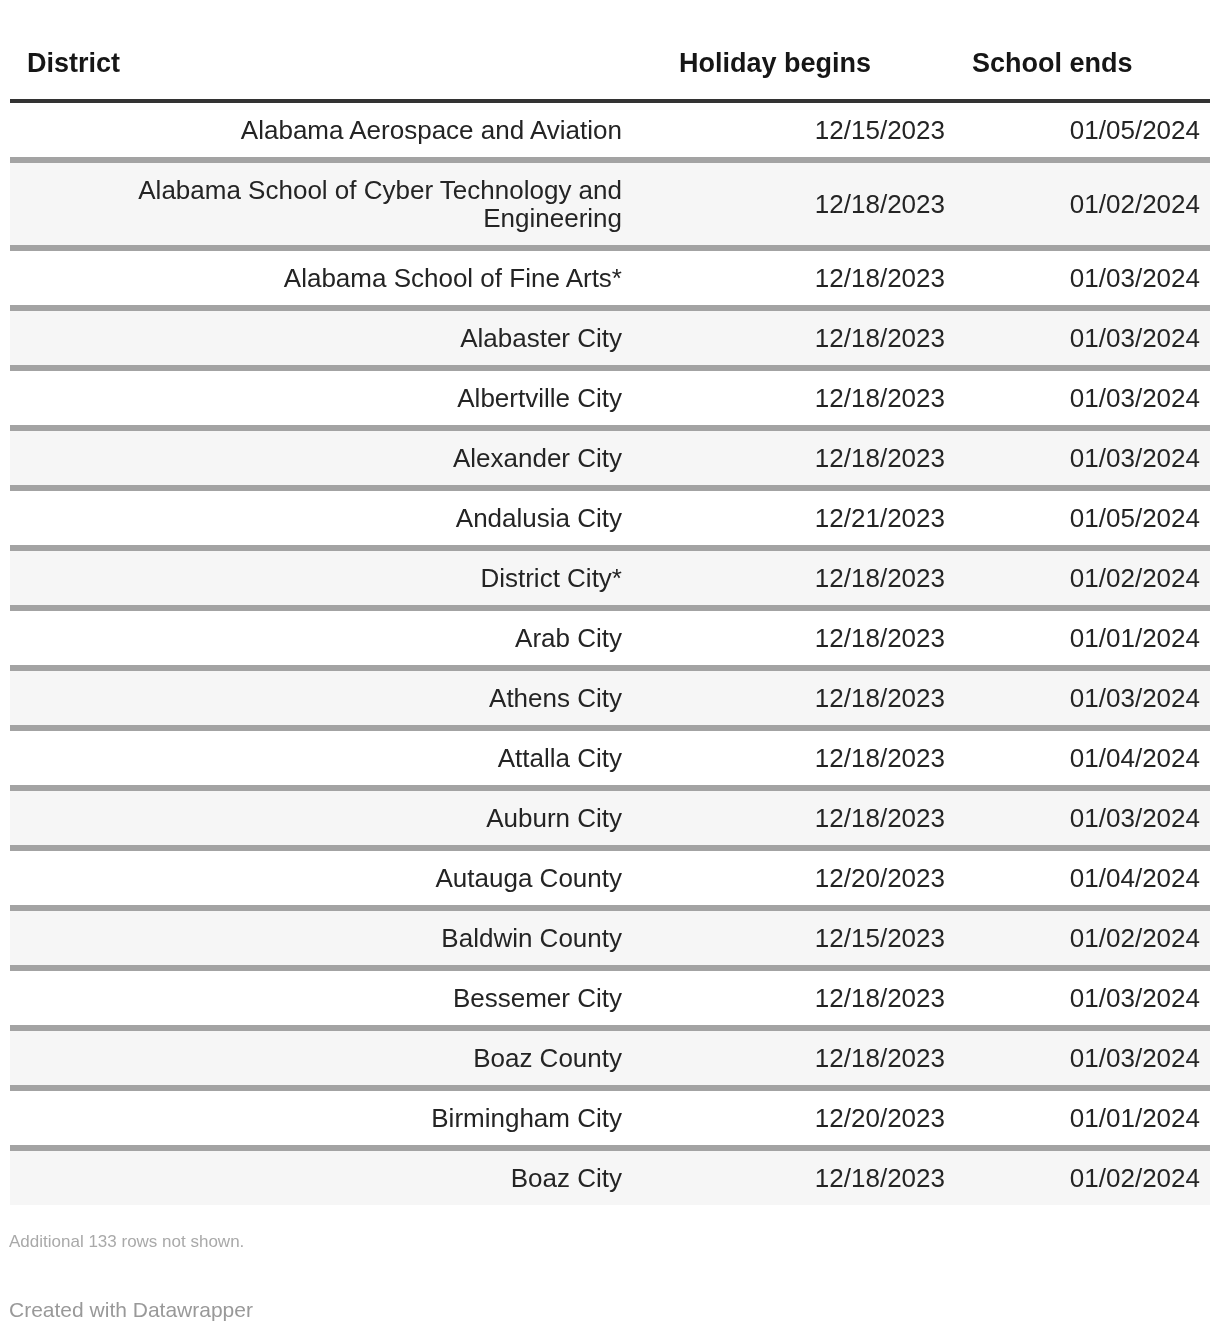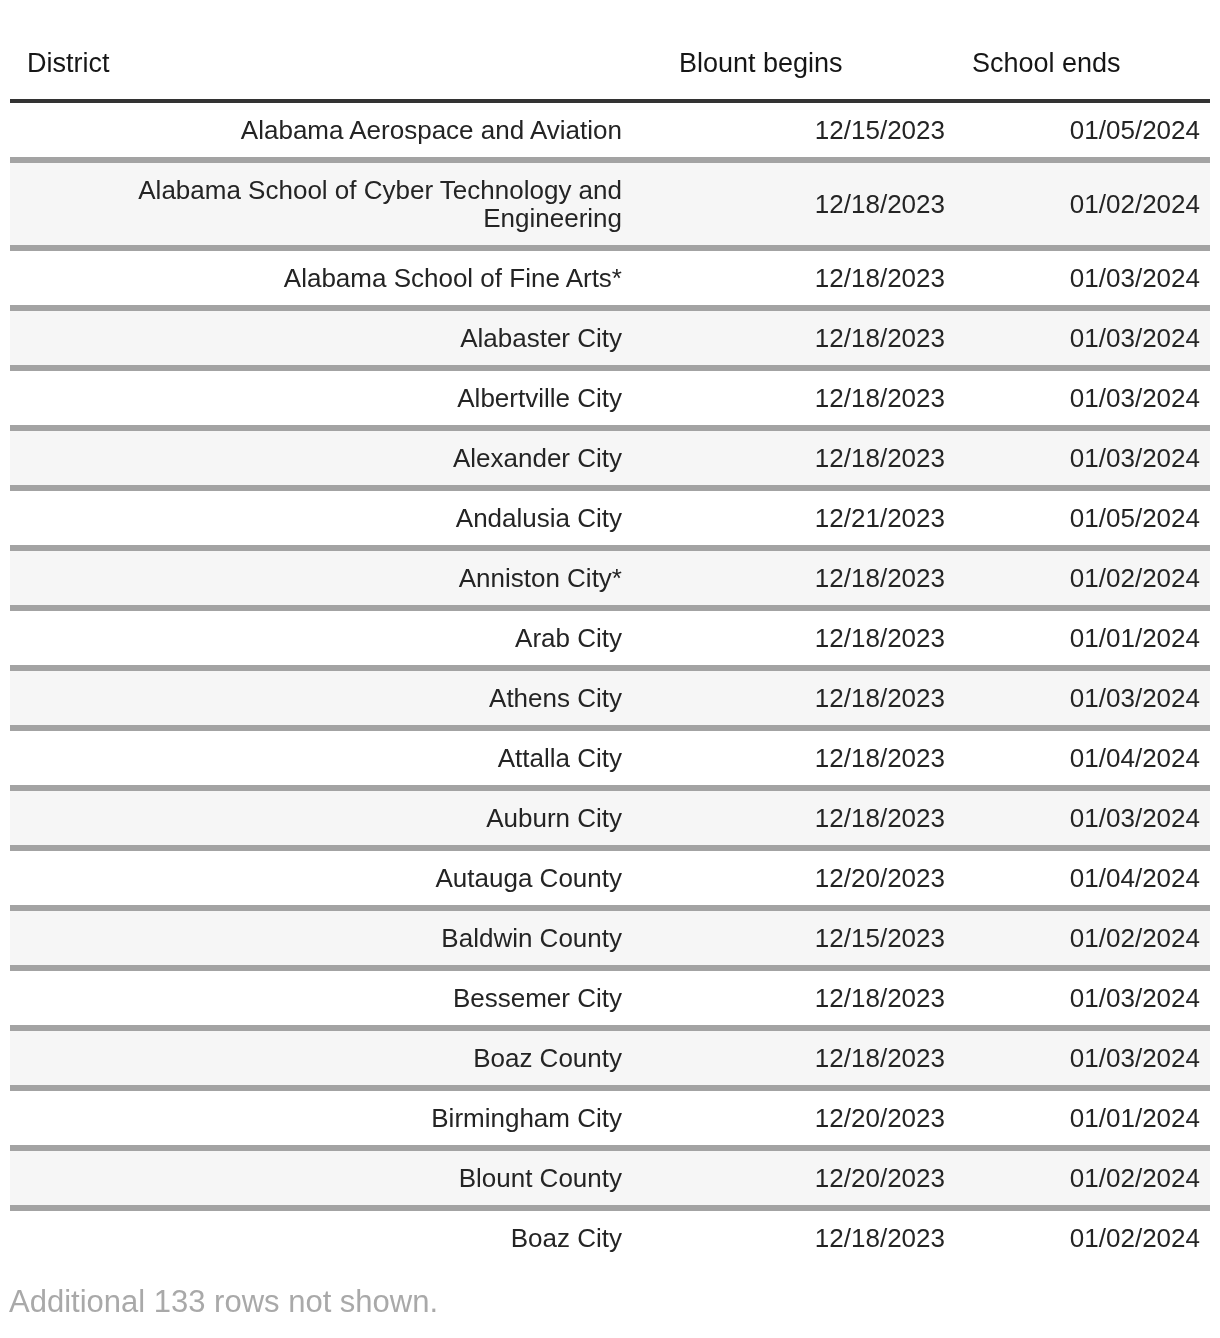--- a/index.html
+++ b/index.html
@@ -17,42 +17,42 @@
     border-collapse: collapse;
     table-layout: fixed;
     width: 1200px;
     margin: 0 10px;
   }
   col.c-district { width: 652px; }
   col.c-begins   { width: 293px; }
   col.c-ends     { width: 255px; }
   thead th {
     font-size: 27px;
-    font-weight: 400;
+    font-weight: 700;
     color: #161616;
     text-align: left;
     padding: 48px 10px 20px 17px;
     border-bottom: 4px solid #333333;
     white-space: nowrap;
   }
   tbody td {
     font-size: 26px;
     line-height: 28px;
     color: #242424;
     text-align: right;
     vertical-align: middle;
     padding: 13px 10px 13px 17px;
   }
   tbody td.district { padding-right: 40px; }
   tbody tr { border-top: 6px solid #a3a3a3; }
   tbody tr:first-child { border-top: none; }
   tbody tr:nth-child(even) { background: #f6f6f6; }
   .footer-note {
     margin: 22px 10px 0 9px;
-    font-size: 31px;
+    font-size: 17px;
     line-height: 29px;
     color: #a9a9a9;
   }
   .attribution {
     margin: 42px 10px 0 9px;
     font-size: 21px;
     line-height: 24px;
     color: #999999;
   }
 </style>
@@ -61,21 +61,21 @@
 
 <table class="dw-table">
   <colgroup>
     <col class="c-district">
     <col class="c-begins">
     <col class="c-ends">
   </colgroup>
   <thead>
     <tr>
       <th>District</th>
-      <th>Blount begins</th>
+      <th>Holiday begins</th>
       <th>School ends</th>
     </tr>
   </thead>
   <tbody>
     <tr>
       <td class="district">Alabama Aerospace and Aviation</td>
       <td>12/15/2023</td>
       <td>01/05/2024</td>
     </tr>
     <tr>
@@ -102,21 +102,21 @@
       <td class="district">Alexander City</td>
       <td>12/18/2023</td>
       <td>01/03/2024</td>
     </tr>
     <tr>
       <td class="district">Andalusia City</td>
       <td>12/21/2023</td>
       <td>01/05/2024</td>
     </tr>
     <tr>
-      <td class="district">Anniston City*</td>
+      <td class="district">District City*</td>
       <td>12/18/2023</td>
       <td>01/02/2024</td>
     </tr>
     <tr>
       <td class="district">Arab City</td>
       <td>12/18/2023</td>
       <td>01/01/2024</td>
     </tr>
     <tr>
       <td class="district">Athens City</td>
@@ -152,25 +152,20 @@
       <td class="district">Boaz County</td>
       <td>12/18/2023</td>
       <td>01/03/2024</td>
     </tr>
     <tr>
       <td class="district">Birmingham City</td>
       <td>12/20/2023</td>
       <td>01/01/2024</td>
     </tr>
     <tr>
-      <td class="district">Blount County</td>
-      <td>12/20/2023</td>
-      <td>01/02/2024</td>
-    </tr>
-    <tr>
       <td class="district">Boaz City</td>
       <td>12/18/2023</td>
       <td>01/02/2024</td>
     </tr>
   </tbody>
 </table>
 
 <div class="footer-note">Additional 133 rows not shown.</div>
 <div class="attribution">Created with Datawrapper</div>
 

